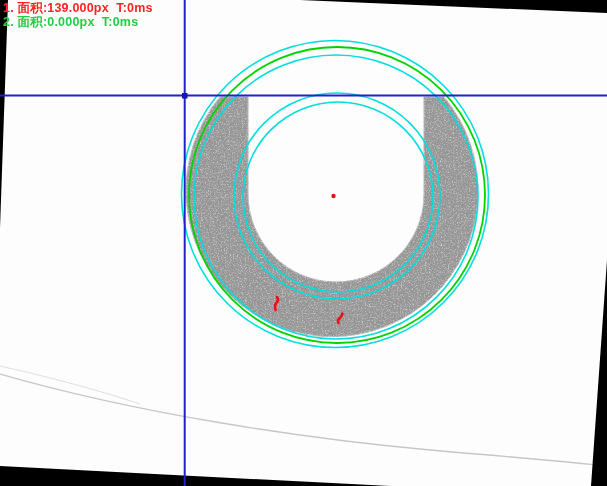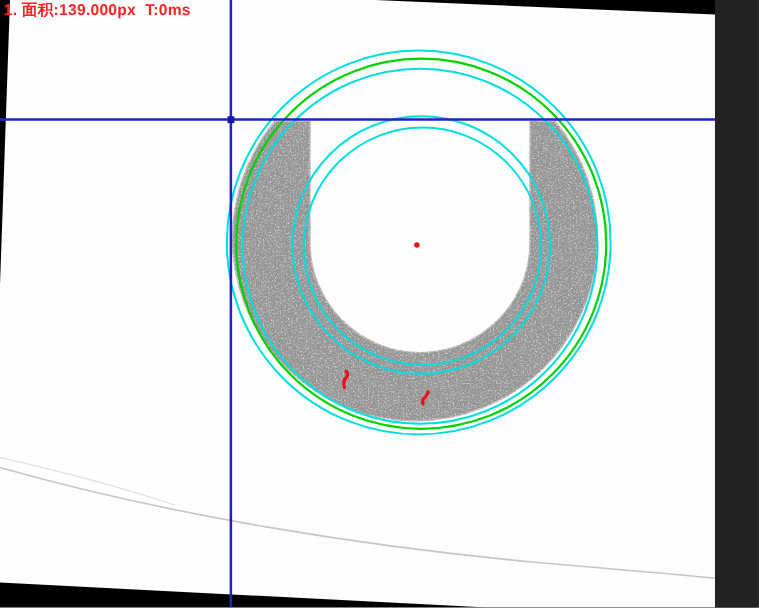--- a/index.html
+++ b/index.html
@@ -1,22 +1,21 @@
 <!DOCTYPE html>
 <html><head>
 <meta charset="utf-8">
 <style>
   html,body{margin:0;padding:0;background:#222;}
   #viewport{
     position:relative;
-    width:552px;height:486px;
+    width:607px;height:486px;
     background:#fdfdfd;
     overflow:hidden;
     font-family:"Liberation Sans", sans-serif;
-    padding-left:20px;
   }
   #scene{position:absolute;left:0;top:0;}
   .result-line{
     position:absolute;
     left:3px;
     font-size:12.5px;
     font-weight:700;
     letter-spacing:0.2px;
     white-space:pre;
     line-height:14px;
@@ -68,14 +67,15 @@
     <line x1="0" y1="95.5" x2="607" y2="95.5" stroke="#2121cb" stroke-width="2"></line>
     <line x1="184.7" y1="0" x2="184.7" y2="486" stroke="#2121cb" stroke-width="2"></line>
     <rect x="182" y="93" width="5.5" height="5.5" fill="#1717ad"></rect>
 
     <circle cx="333.5" cy="196" r="2.2" fill="#e81118"></circle>
     <path d="M277,297 q2,3 0,5 q-3,3 -1.5,8" fill="none" stroke="#e81118" stroke-width="2.6" stroke-linecap="round"></path>
     <path d="M342.5,313.5 l-1,2.5 M340.5,317.5 q-3.5,2 -2,5.5" fill="none" stroke="#e81118" stroke-width="2.6" stroke-linecap="round"></path>
   </svg>
 
   <div class="result-line result-1">1. 面积:139.000px  T:0ms</div>
+  <div class="result-line result-2">2. 面积:0.000px  T:0ms</div>
 
 </div>
 
 </body></html>

